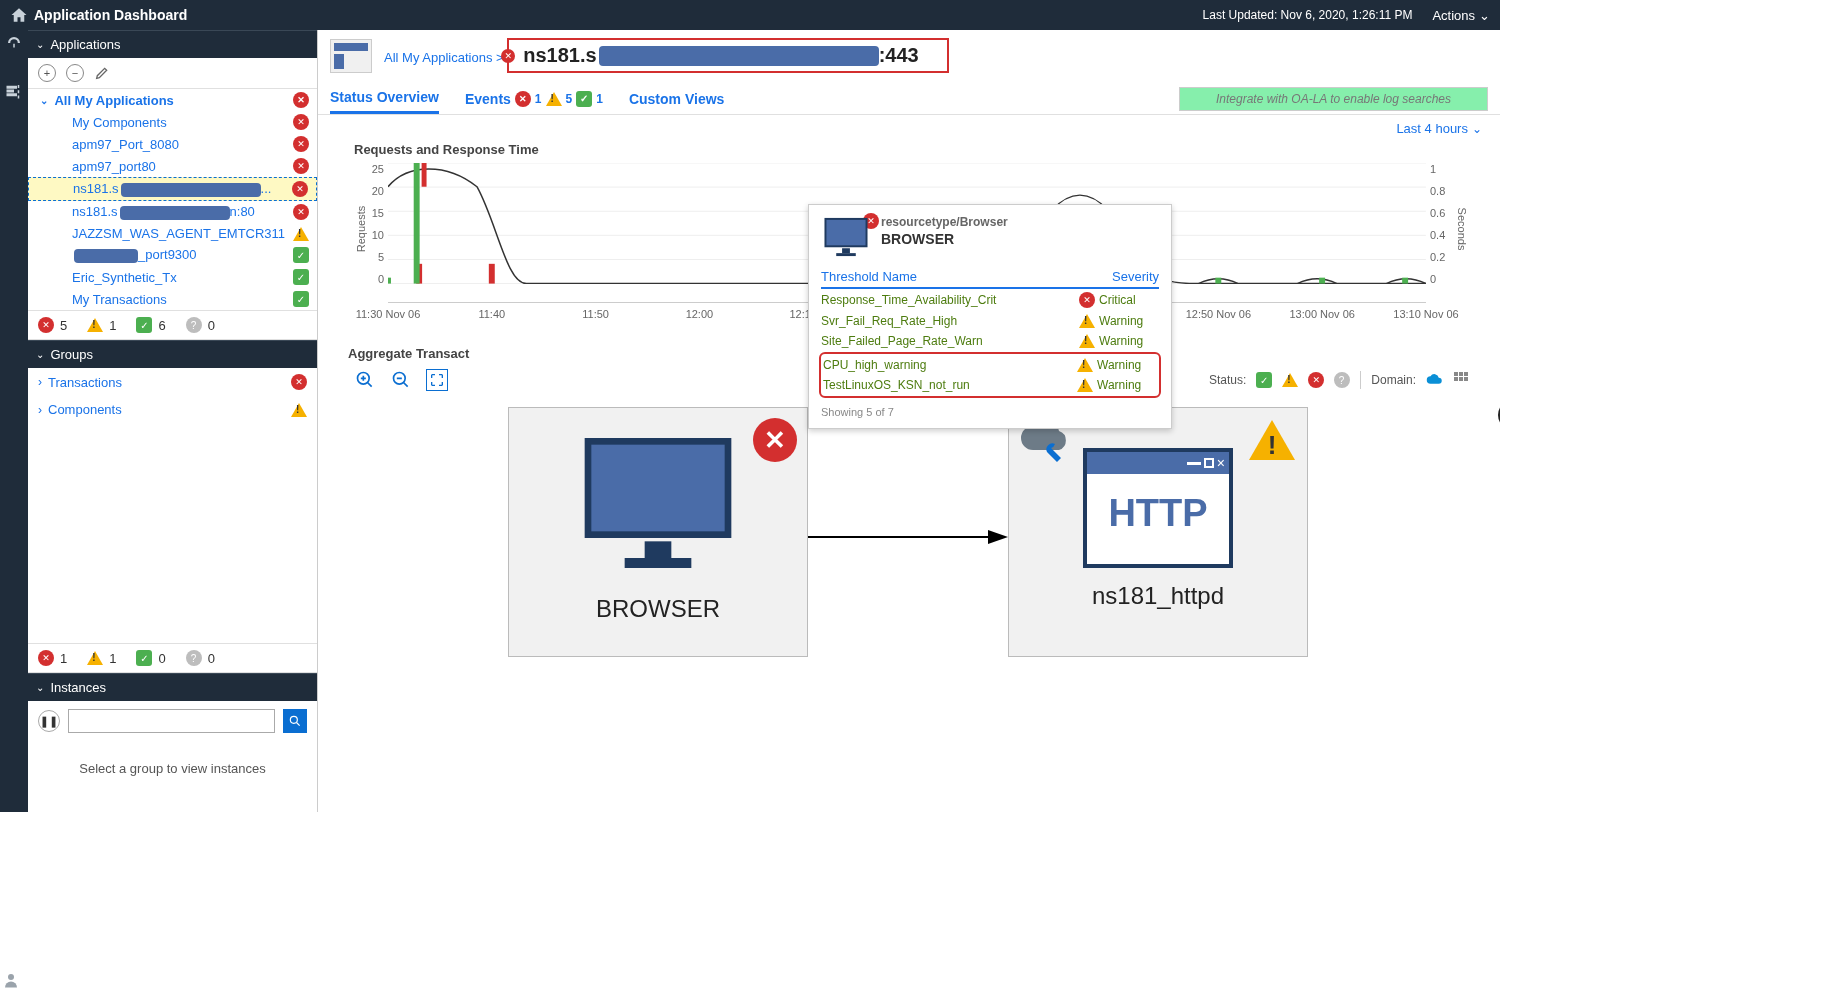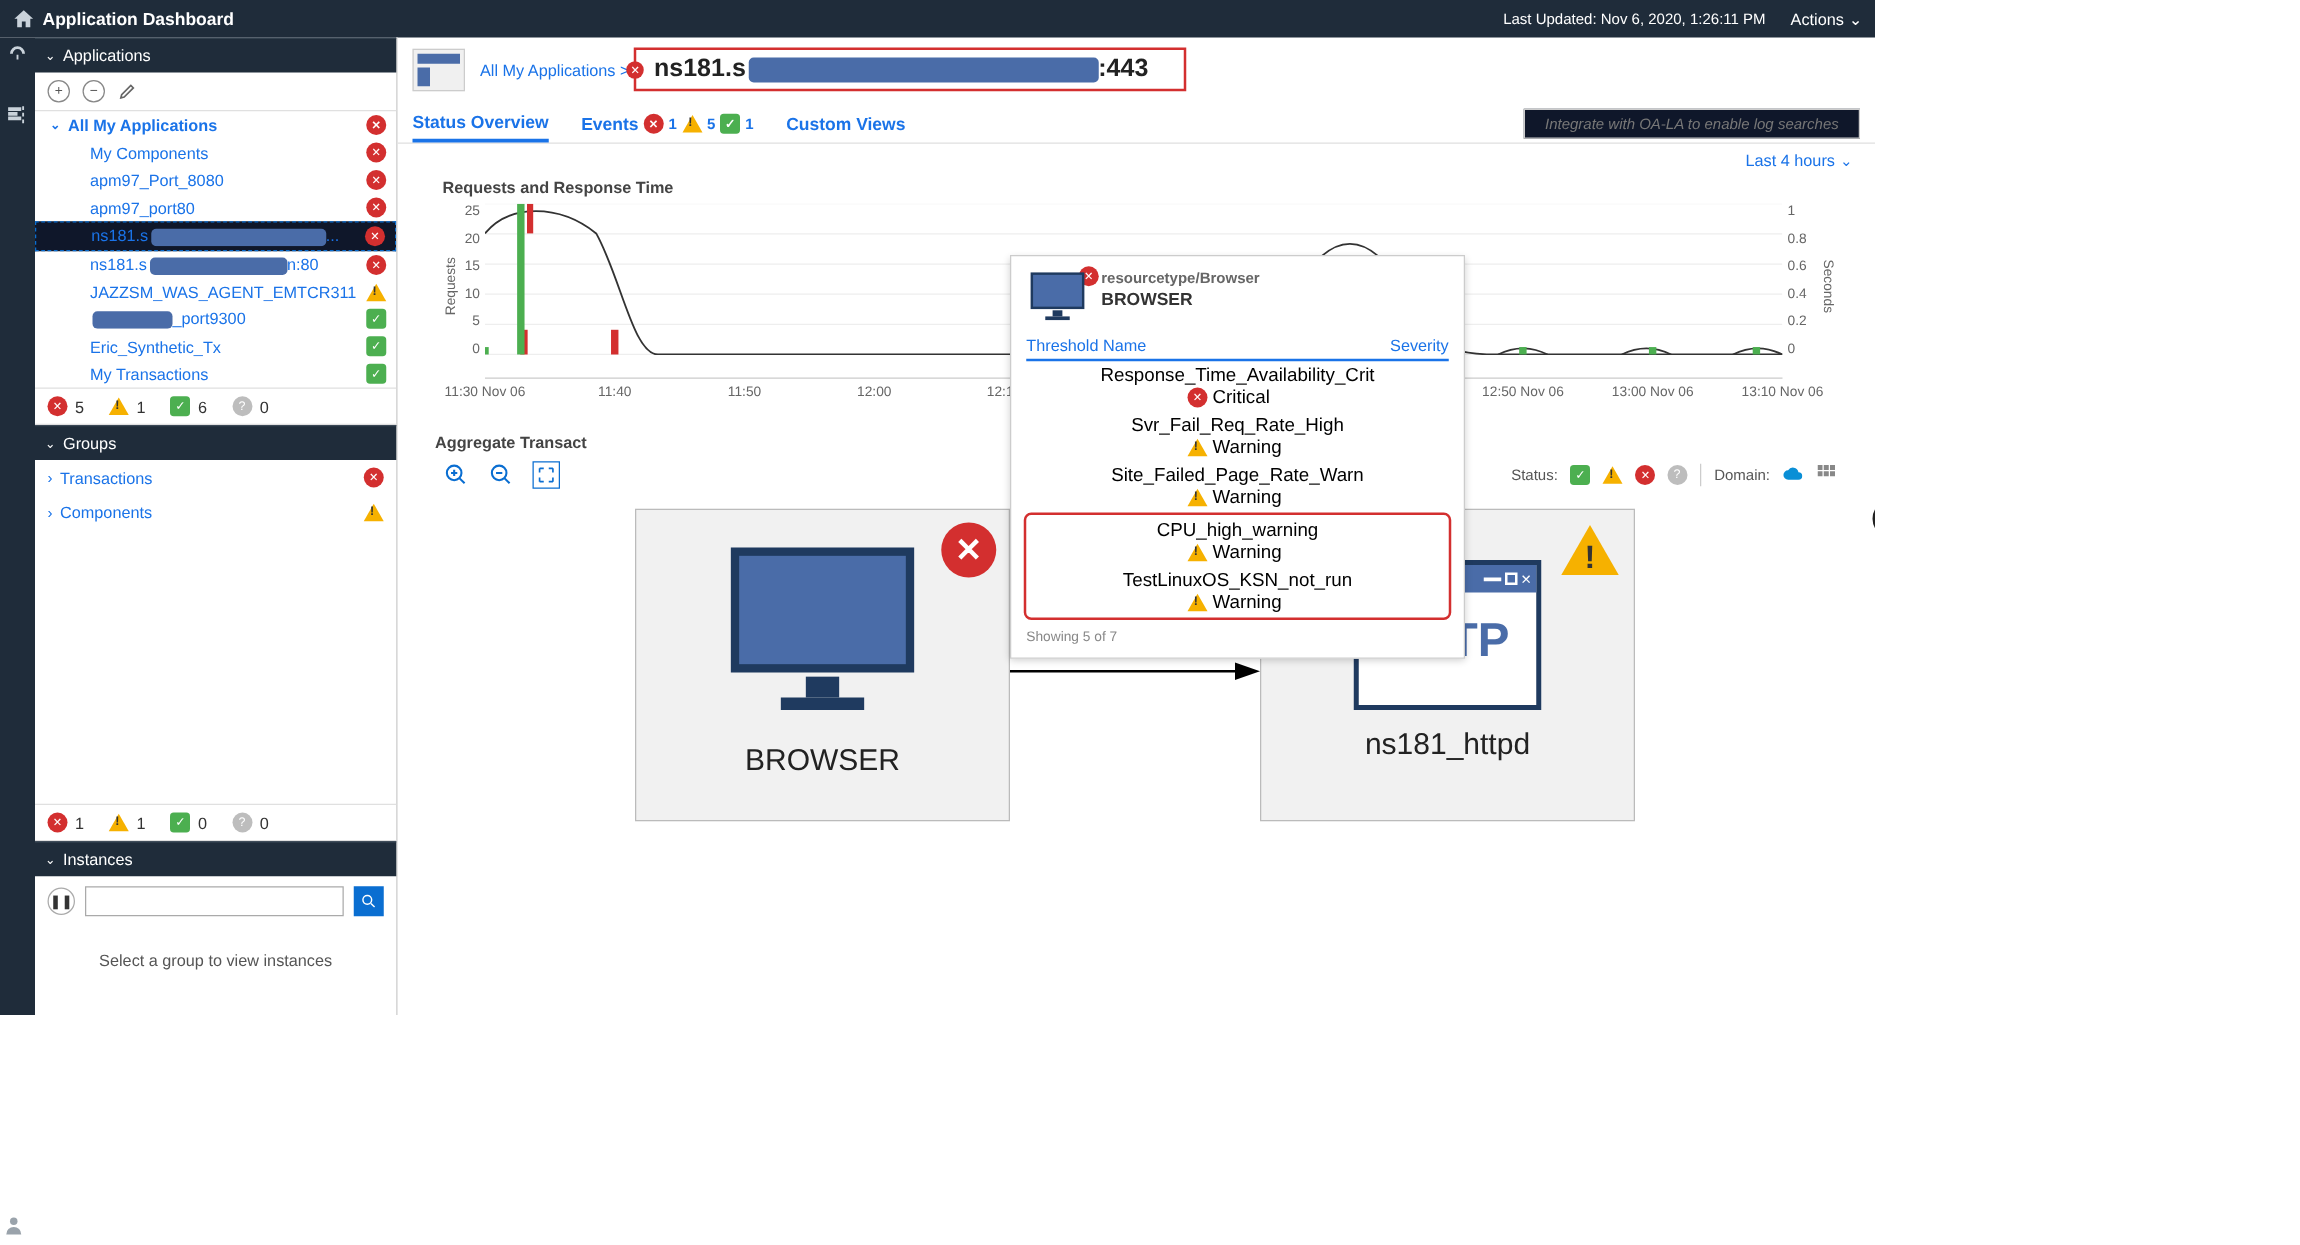--- a/index.html
+++ b/index.html
@@ -15,21 +15,21 @@
 .panel-hdr { background: #1f2c3a; color: #fff; padding: 6px 8px; font-size: 13px; display: flex; align-items: center; gap: 6px; cursor: pointer; border-top: 1px solid #3a4856; }
 .panel-hdr .caret { font-size: 10px; }
 .toolbar-row { display: flex; align-items: center; gap: 10px; padding: 6px 10px; border-bottom: 1px solid #e0e0e0; }
 .icon-btn-circle { width: 18px; height: 18px; border: 1px solid #888; border-radius: 50%; display: inline-flex; align-items: center; justify-content: center; font-size: 11px; color: #555; cursor: pointer; }
 .app-tree { flex: 0 0 auto; overflow: hidden; }
 .tree-item { display: flex; align-items: center; padding: 3px 8px 3px 12px; font-size: 13px; color: #1a73e8; cursor: pointer; position: relative; }
 .tree-item.bold { font-weight: bold; }
 .tree-item.child { padding-left: 44px; }
 .tree-item .label { flex: 1; white-space: nowrap; overflow: hidden; text-overflow: ellipsis; }
 .tree-item .badge { margin-left: auto; }
-.tree-item.selected { background: #0f172a; border: 1px dashed #0a6ed1; }
+.tree-item.selected { background: #fef9c3; border: 1px dashed #0a6ed1; }
 .redact-bar { display: inline-block; background: #4a6ca8; height: 14px; border-radius: 4px; margin-left: 2px; vertical-align: middle; }
 .badge { width: 16px; height: 16px; border-radius: 3px; display: inline-flex; align-items: center; justify-content: center; font-size: 11px; }
 .badge.crit { background: #d32f2f; color: #fff; border-radius: 50%; }
 .badge.crit::after { content: "✕"; font-size: 9px; }
 .badge.warn-t { width: 0; height: 0; border-left: 8px solid transparent; border-right: 8px solid transparent; border-bottom: 14px solid #f6b100; position: relative; border-radius: 0; background: none; }
 .badge.warn-t::after { content: "!"; position: absolute; left: -3px; top: 1px; font-size: 10px; color: #333; font-weight: bold; }
 .badge.ok { background: #4caf50; color: #fff; }
 .badge.ok::after { content: "✓"; font-size: 10px; }
 .badge.unk { background: #bdbdbd; color: #fff; border-radius: 50%; transform: rotate(45deg); }
 .badge.unk::after { content: "?"; transform: rotate(-45deg); display: inline-block; font-size: 10px; }
@@ -53,40 +53,40 @@
 .crumb-col { flex: 1; }
 .crumb-link { color: #1a73e8; font-size: 13px; }
 .title-redbox { border: 2.5px solid #d32f2f; padding: 4px 28px 4px 14px; display: inline-block; margin-top: 2px; position: relative; }
 .title-redbox .tdot { position: absolute; left: -8px; top: 50%; margin-top: -7px; width: 14px; height: 14px; background: #d32f2f; border-radius: 50%; display: flex; align-items: center; justify-content: center; }
 .title-redbox .tdot::after { content: "✕"; color: #fff; font-size: 9px; }
 .title-text { font-size: 20px; font-weight: bold; color: #222; display: inline-flex; align-items: center; }
 .tabrow { display: flex; align-items: center; padding: 0 12px; border-bottom: 1px solid #e0e0e0; margin-top: 10px; gap: 26px; position: relative; }
 .tab { color: #1a73e8; font-size: 14px; font-weight: bold; padding: 6px 0; cursor: pointer; display: flex; align-items: center; gap: 4px; }
 .tab.active { border-bottom: 3px solid #1a73e8; }
 .tab .ev-cnt { font-size: 12px; font-weight: bold; }
-.log-search { margin-left: auto; border: 1px solid #ccc; padding: 4px 16px; font-style: italic; color: #777; font-size: 12px; background: #0f172a; display: flex; align-items: center; }
+.log-search { margin-left: auto; border: 1px solid #ccc; padding: 4px 36px; font-style: italic; color: #777; font-size: 12px; background: #86efac; display: flex; align-items: center; }
 .timerange-row { text-align: right; padding: 6px 18px; color: #1a73e8; font-size: 13px; cursor: pointer; }
 .chart-section { padding: 0 30px; }
 .chart-title { font-size: 13px; font-weight: bold; color: #444; margin-bottom: 6px; margin-left: 6px; }
 .chart-wrap { display: flex; align-items: stretch; height: 140px; }
 .y-axis-l { width: 40px; display: flex; flex-direction: column; justify-content: space-between; align-items: flex-end; font-size: 11px; color: #666; padding: 0 4px 18px 0; position: relative; }
 .y-axis-l .ylab { position: absolute; left: -10px; top: 50%; transform: rotate(-90deg) translateX(10px); transform-origin: center; font-size: 11px; color: #666; }
 .plot { flex: 1; position: relative; border-bottom: 1px solid #ccc; }
 .plot .xlabel { position: absolute; bottom: -18px; font-size: 11px; color: #666; transform: translateX(-50%); white-space: nowrap; }
 .plot svg { position: absolute; inset: 0; }
 .y-axis-r { width: 44px; display: flex; flex-direction: column; justify-content: space-between; font-size: 11px; color: #666; padding: 0 0 18px 4px; position: relative; }
 .y-axis-r .ylab { position: absolute; right: -14px; top: 50%; transform: rotate(90deg) translateX(-10px); transform-origin: center; font-size: 11px; color: #666; }
 .tooltip-card { position: absolute; left: 490px; top: 174px; width: 364px; background: #fff; border: 1px solid #ccc; box-shadow: 0 2px 6px rgba(0,0,0,0.2); z-index: 50; padding: 10px 12px; }
 .tooltip-hdr { display: flex; align-items: flex-start; gap: 10px; margin-bottom: 10px; }
 .tooltip-hdr .thicon { width: 50px; height: 44px; position: relative; }
 .tooltip-hdr .rtype { font-size: 12px; color: #666; font-weight: bold; }
 .tooltip-hdr .rname { font-weight: bold; font-size: 14px; margin-top: 2px; }
 .tt-thresh-hdr { display: flex; color: #1a73e8; font-size: 13px; border-bottom: 2px solid #1a73e8; padding-bottom: 3px; }
 .tt-thresh-hdr .c1 { flex: 1; }
-.tt-row { display: flex; align-items: center; padding: 3px 0; font-size: 15px; color: #000000; flex-direction: column; }
+.tt-row { display: flex; align-items: center; padding: 3px 0; font-size: 12px; color: #4d7c0f; }
 .tt-row .c1 { flex: 1; }
 .tt-row .c2 { display: flex; align-items: center; gap: 4px; width: 80px; }
 .tt-redbox { border: 2.5px solid #d32f2f; border-radius: 6px; padding: 1px 2px; margin: 1px -2px; }
 .tt-footer { font-size: 11px; color: #888; margin-top: 8px; }
 .agg-section { padding: 0 30px; margin-top: 43px; }
 .agg-hdr-row { display: flex; align-items: center; }
 .agg-hdr-row .atitle { font-size: 13px; font-weight: bold; color: #444; }
 .agg-tools { display: flex; align-items: center; gap: 14px; padding: 8px 0 0 6px; }
 .tool-ic { width: 22px; height: 22px; display: inline-flex; align-items: center; justify-content: center; color: #0a6ed1; cursor: pointer; font-size: 16px; border: 1px solid transparent; }
 .status-legend { margin-left: auto; display: flex; align-items: center; gap: 10px; font-size: 12px; color: #555; }

